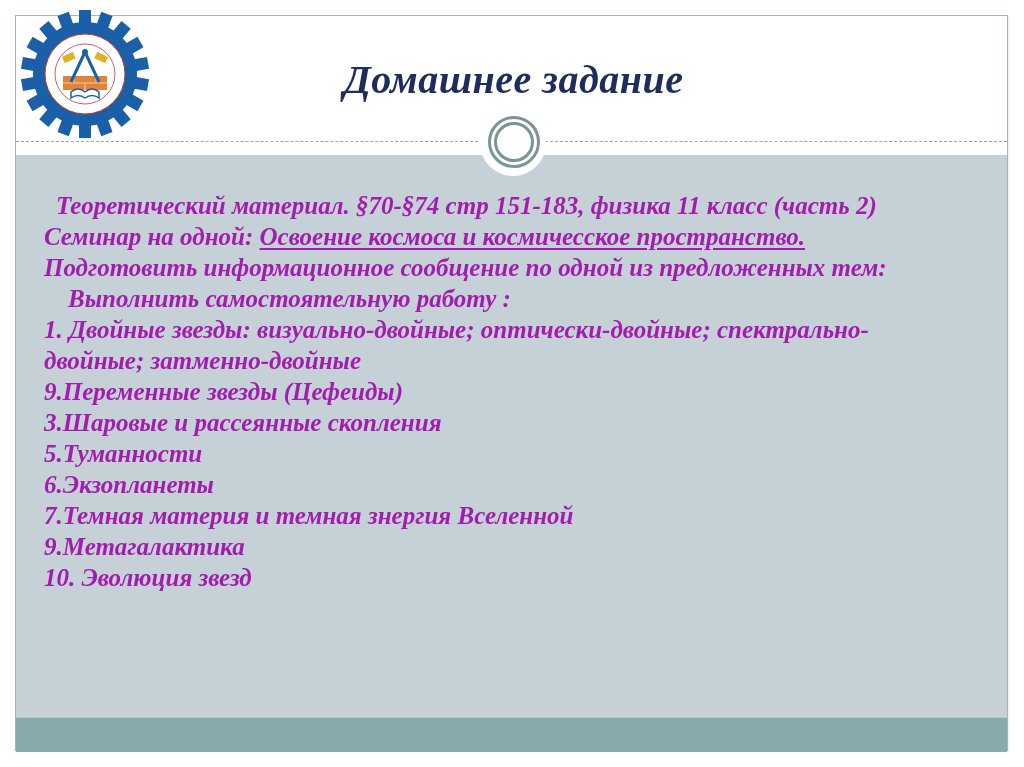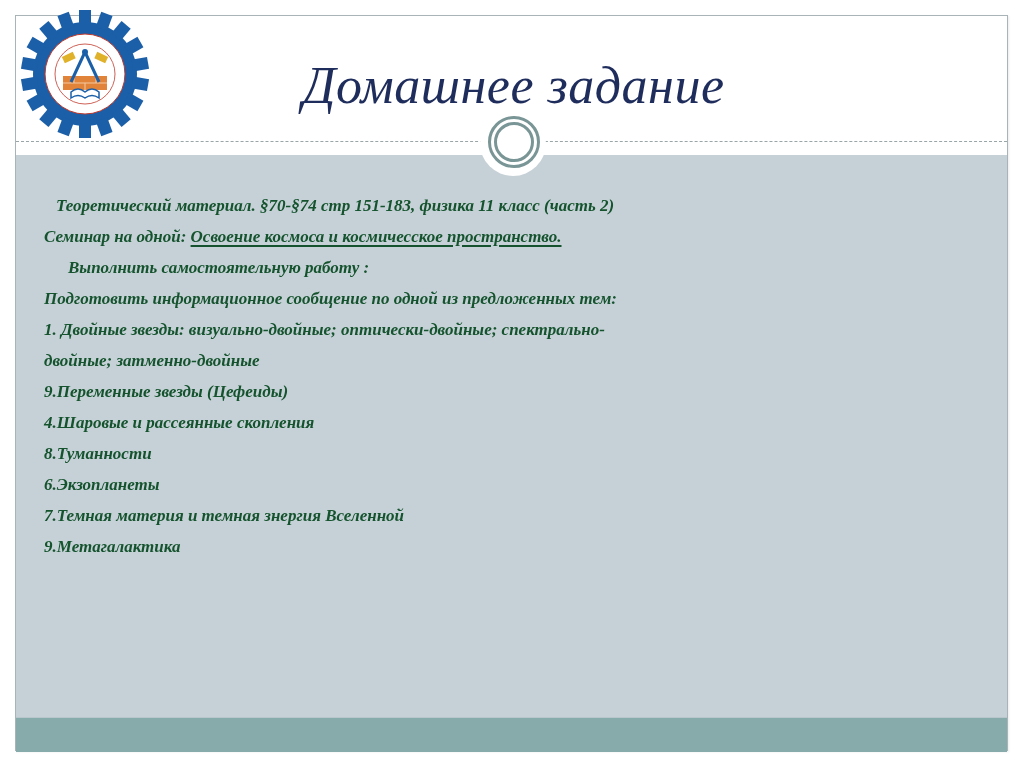--- a/index.html
+++ b/index.html
@@ -43,27 +43,27 @@
   }
   .ornament::after {
     content: ""; position: absolute; left: 3px; top: 3px; right: 3px; bottom: 3px;
     border-radius: 50%; border: 3px solid #7a9595;
   }
   .logo {
     position: absolute; left: 3px; top: -8px; width: 132px; height: 132px;
   }
   .title {
     position: absolute; left: 0; top: 40px; width: 991px; text-align: center;
-    font-style: italic; font-weight: normal; font-size: 52px;
+    font-style: italic; font-weight: bold; font-size: 40px;
     color: #1f2d5c; letter-spacing: 0.5px;
     padding-left: 4px; box-sizing: border-box;
   }
   .content {
     position: absolute; left: 28px; top: 174px; width: 940px;
-    color: #14532d; font-style: italic; font-size: 17px; line-height: 31px;
+    color: #a21caf; font-style: italic; font-size: 25px; line-height: 31px;
   }
   .line { white-space: nowrap; }
   .b { font-weight: bold; }
   .u { text-decoration: underline; text-decoration-thickness: 2px; text-underline-offset: 3px; }
   .indent1 { padding-left: 12px; }
   .indent2 { padding-left: 24px; }
   .reg { font-weight: bold; }
 </style>
 </head>
 <body>
@@ -116,24 +116,25 @@
   <div class="footer-strip"></div>
 
   <div class="ornament-bg"></div>
   <div class="ornament"></div>
 
   <div class="content">
     <div class="line b indent1">Теоретический материал. §70-§74 стр  151-183,  физика 11 класс (часть 2)</div>
     <div class="line b">
       <span>Семинар на одной:  </span><span class="u">Освоение космоса и космичесское пространство.</span>
     </div>
+    <div class="line b">Подготовить информационное сообщение по одной из предложенных тем:</div>
     <div class="line b indent2">Выполнить самостоятельную работу :</div>
-    <div class="line b">Подготовить информационное сообщение по одной из предложенных тем:</div>
     <div class="line reg">1. Двойные звезды: визуально-двойные; оптически-двойные; спектрально-</div>
     <div class="line reg">двойные; затменно-двойные</div>
     <div class="line reg">9.Переменные звезды (Цефеиды)</div>
-    <div class="line reg">4.Шаровые и рассеянные скопления</div>
-    <div class="line reg">8.Туманности</div>
+    <div class="line reg">3.Шаровые и рассеянные скопления</div>
+    <div class="line reg">5.Туманности</div>
     <div class="line reg">6.Экзопланеты</div>
     <div class="line reg">7.Темная материя и темная знергия Вселенной</div>
     <div class="line reg">9.Метагалактика</div>
+    <div class="line reg">10. Эволюция звезд</div>
   </div>
 </div>
 
 </body></html>

